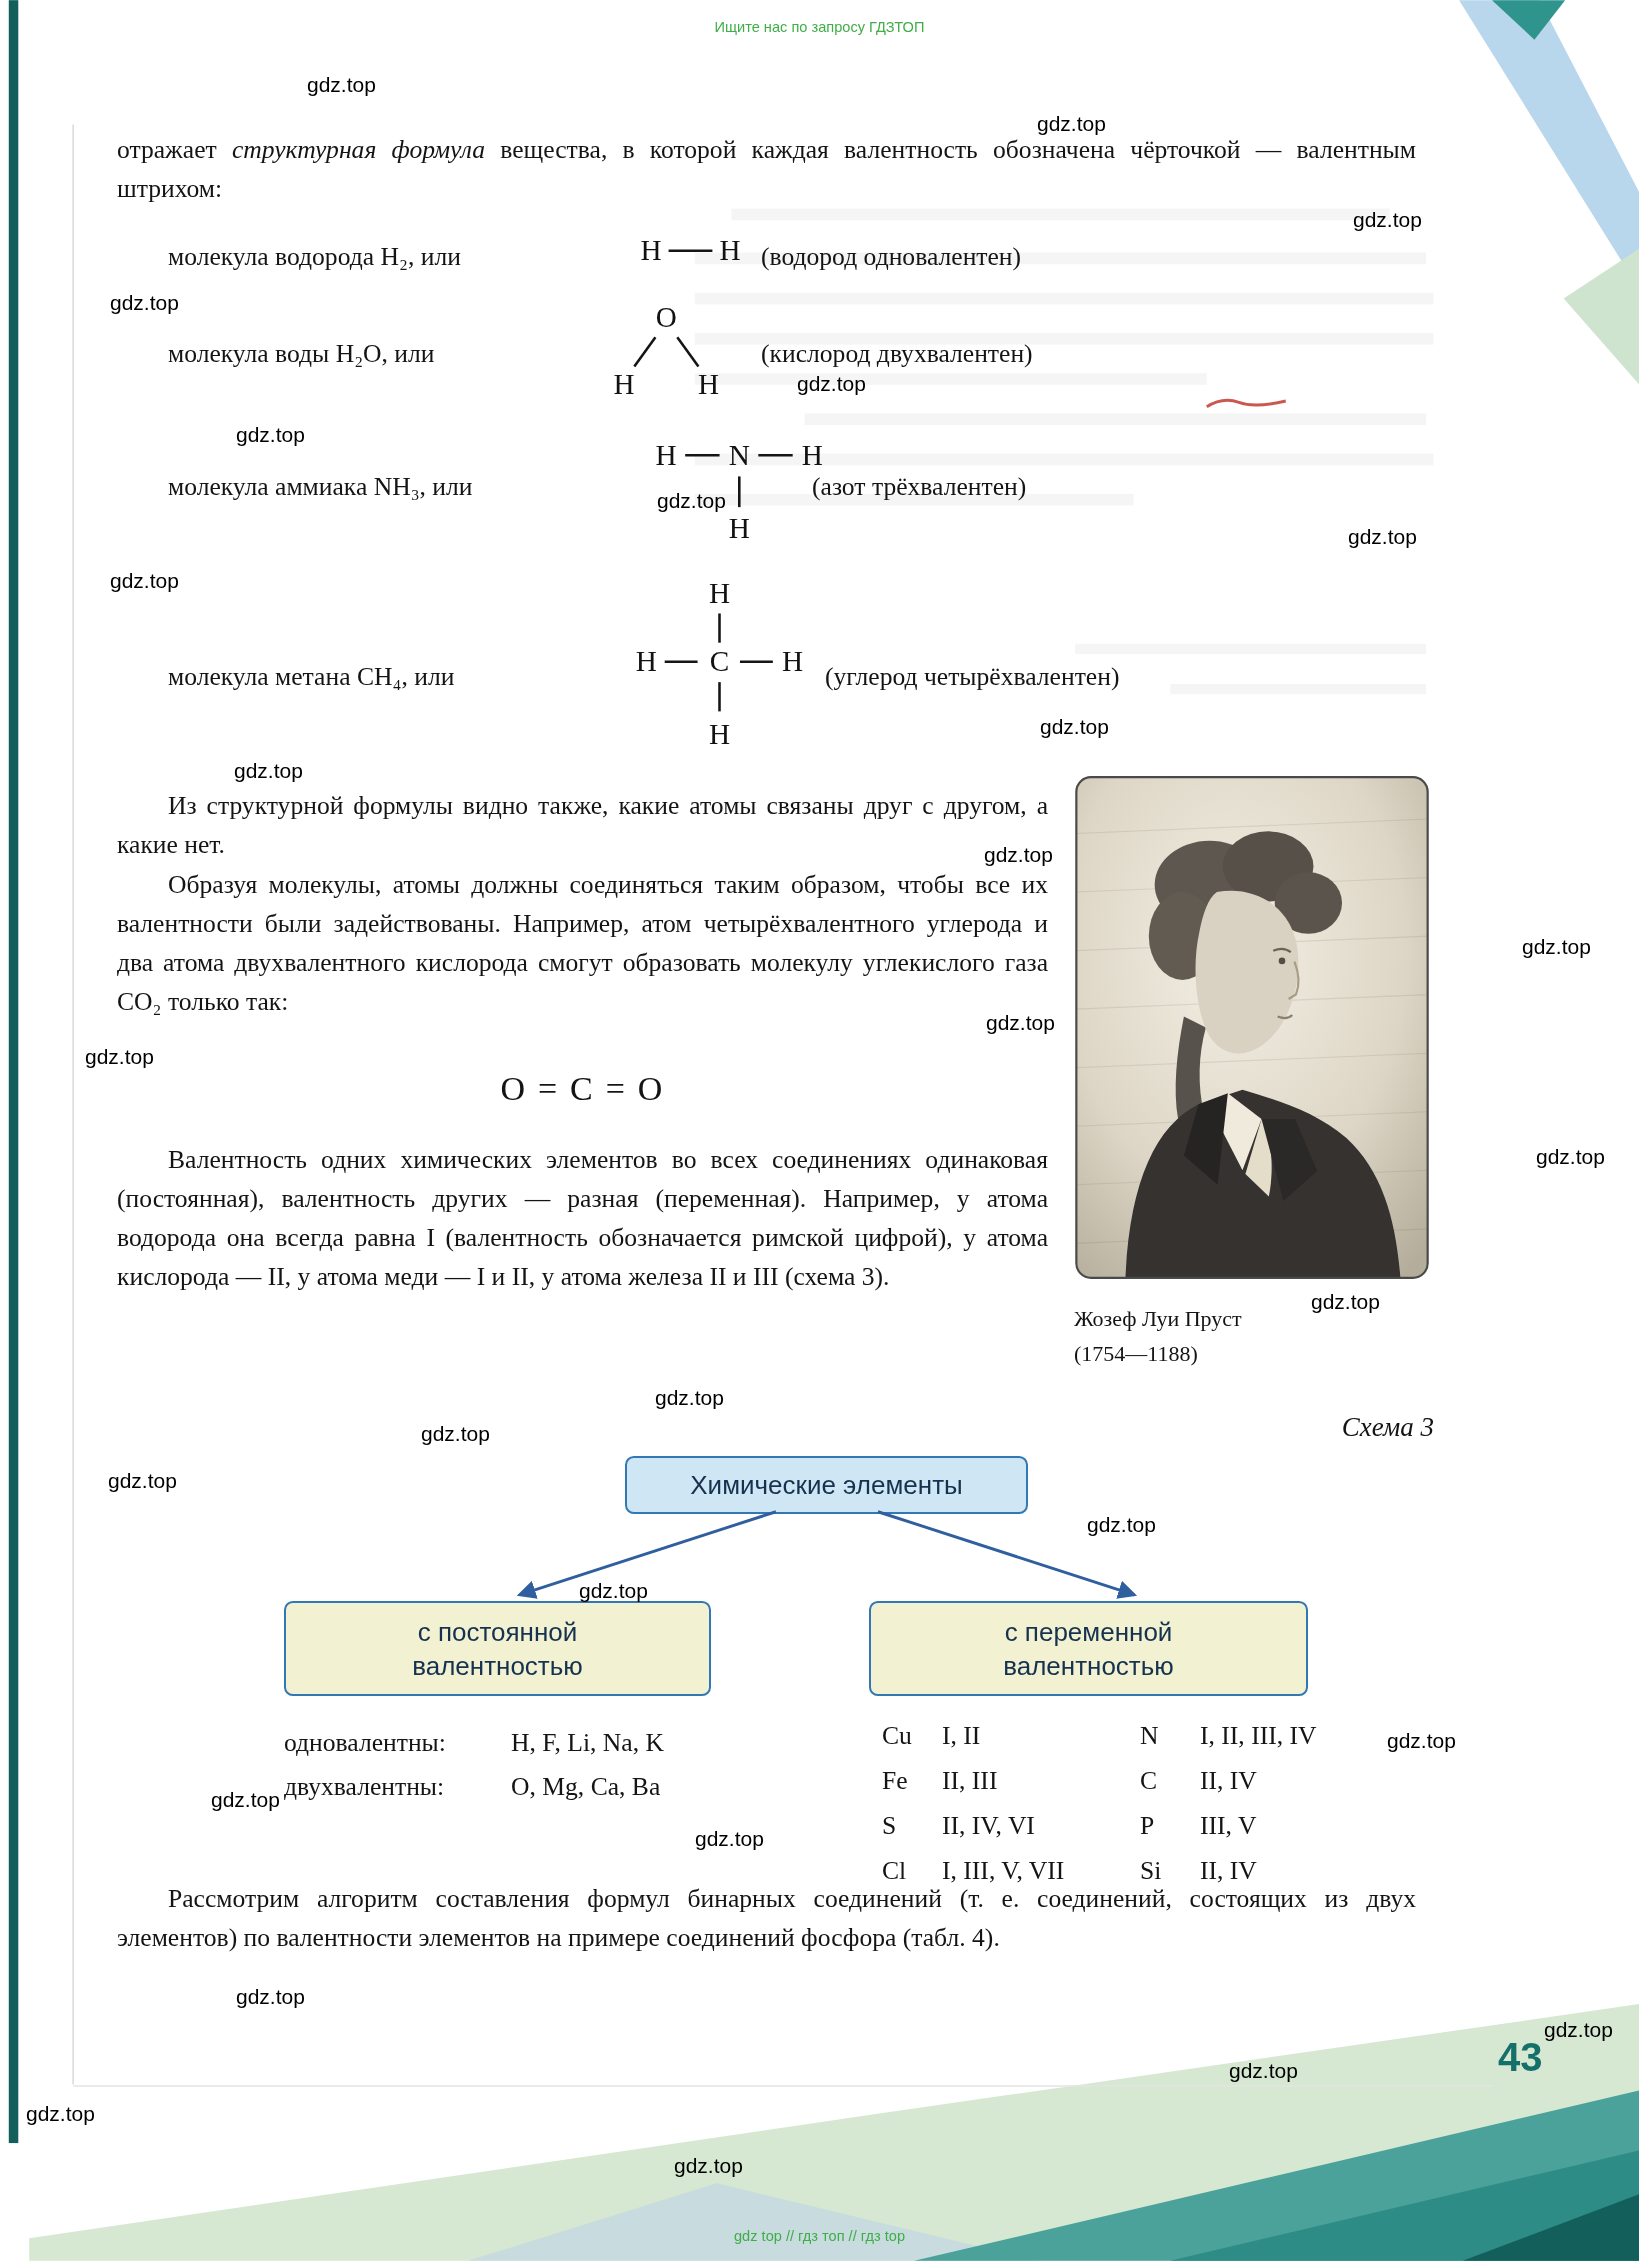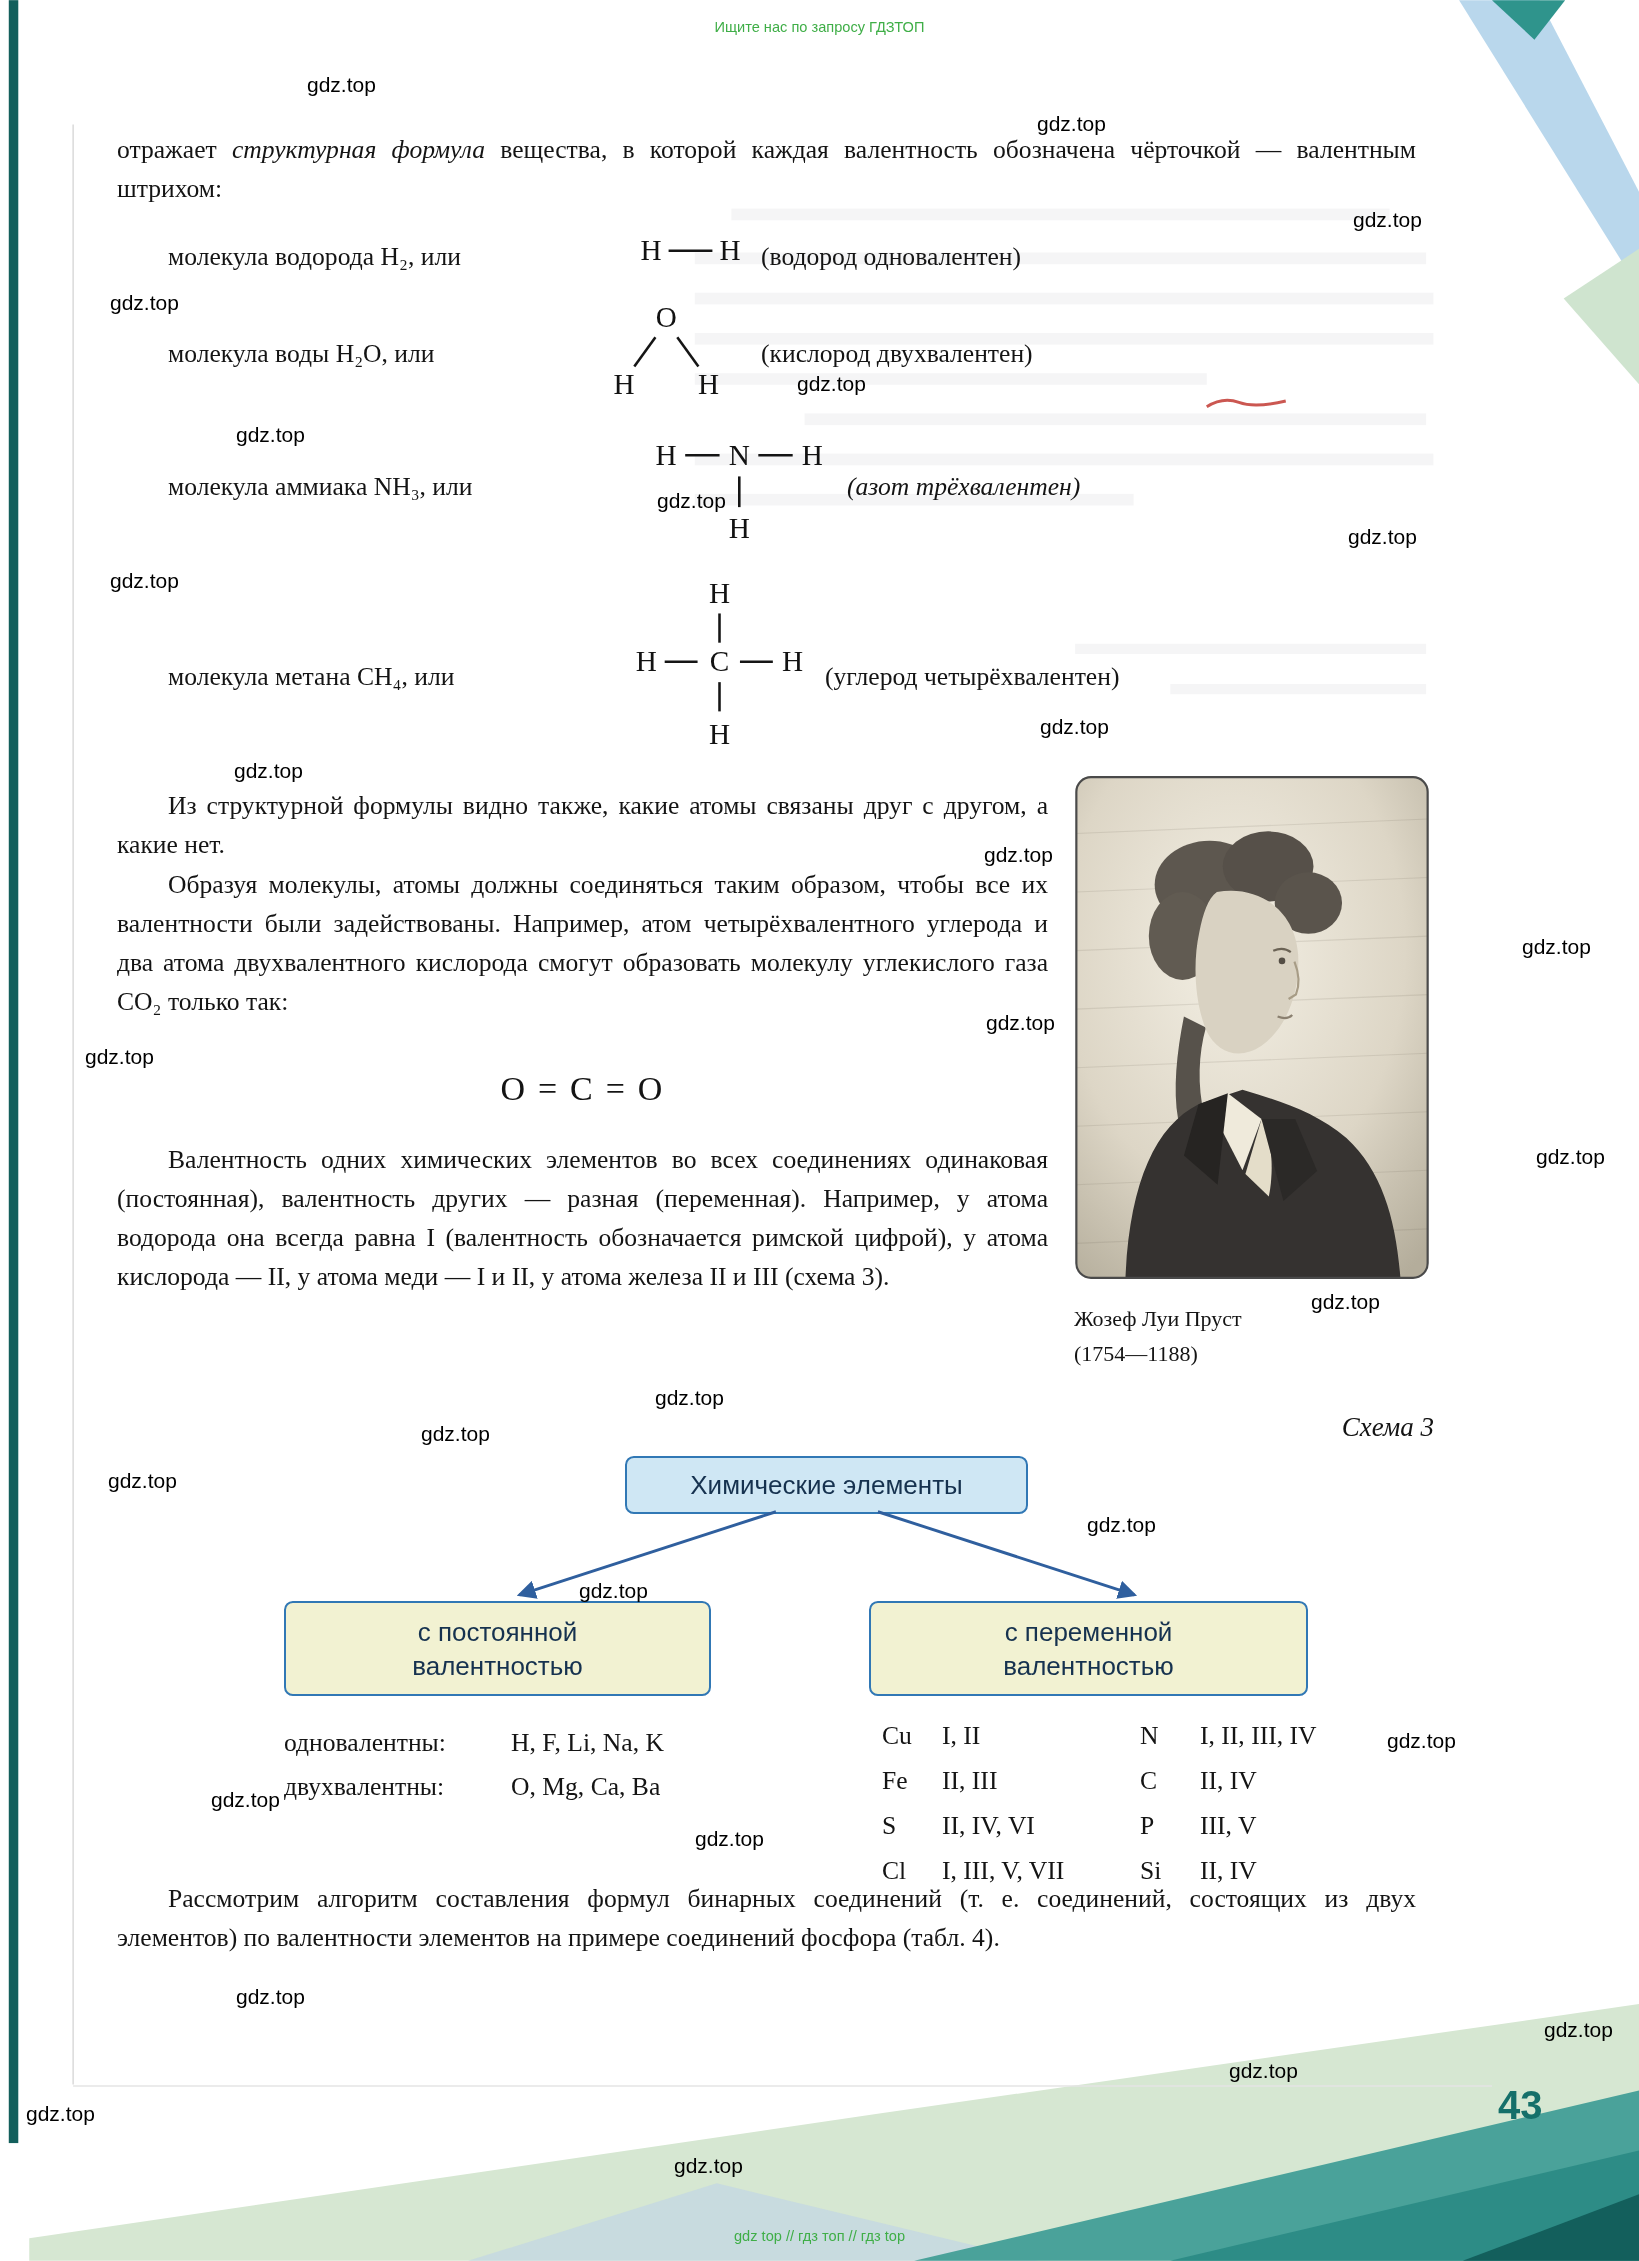--- a/index.html
+++ b/index.html
@@ -23,21 +23,21 @@
   .sbox.yellow{background:#f2f2d2;}
   .vlist{position:absolute;font-size:25.6px;line-height:44px;color:#141414;}
   .vlist-row .vname{display:inline-block;width:227px;}
   .vcol{position:absolute;font-size:25.6px;line-height:45px;color:#141414;}
   .vrow .vel{display:inline-block;width:60px;}
   .wm{position:absolute;font-family:"Liberation Sans","DejaVu Sans",sans-serif;font-size:21px;color:#000;
       white-space:nowrap;z-index:6;}
   .banner{position:absolute;width:100%;text-align:center;font-family:"Liberation Sans","DejaVu Sans",sans-serif;
           font-size:14.6px;color:#3fae47;z-index:6;}
   .page-number{position:absolute;font-family:"Liberation Sans","DejaVu Sans",sans-serif;font-weight:bold;
-               font-size:40px;color:#15706a;z-index:5;margin-top:48px;}
+               font-size:40px;color:#15706a;z-index:5;}
   .content{position:relative;z-index:2;}
   .bg-layer{position:absolute;left:0;top:0;z-index:0;pointer-events:none;}
   .fg-decor{z-index:1;}
 </style>
 </head>
 <body>
 
 <div class="page">
 
   <svg class="bg-layer" width="1639" height="2261" viewBox="0 0 2241 3091">
@@ -133,21 +133,21 @@
     <span class="mol-label" style="left:168px;top:472px;">молекула аммиака NH₃, или</span>
     <svg class="struct" style="left:650px;top:434px;" width="183" height="117" viewBox="0 0 250 160">
       <text class="atom" x="22" y="42">H</text>
       <line class="bond" x1="48" y1="29" x2="95" y2="29"></line>
       <text class="atom" x="122" y="42">N</text>
       <line class="bond" x1="148" y1="29" x2="195" y2="29"></line>
       <text class="atom" x="222" y="42">H</text>
       <line class="bond" x1="122" y1="58" x2="122" y2="100"></line>
       <text class="atom" x="122" y="142">H</text>
     </svg>
-    <span class="mol-note" style="left:847px;top:472px;font-style:italic;">(азот трёхвалентен)</span>
+    <span class="mol-note" style="left:812px;top:472px;">(азот трёхвалентен)</span>
 
     <span class="mol-label" style="left:168px;top:662px;">молекула метана CH₄, или</span>
     <svg class="struct" style="left:628px;top:574px;" width="183" height="190" viewBox="0 0 250 260">
       <text class="atom" x="125" y="40">H</text>
       <line class="bond" x1="125" y1="54" x2="125" y2="94"></line>
       <text class="atom" x="25" y="133">H</text>
       <line class="bond" x1="50" y1="120" x2="95" y2="120"></line>
       <text class="atom" x="125" y="133">C</text>
       <line class="bond" x1="153" y1="120" x2="198" y2="120"></line>
       <text class="atom" x="225" y="133">H</text>

